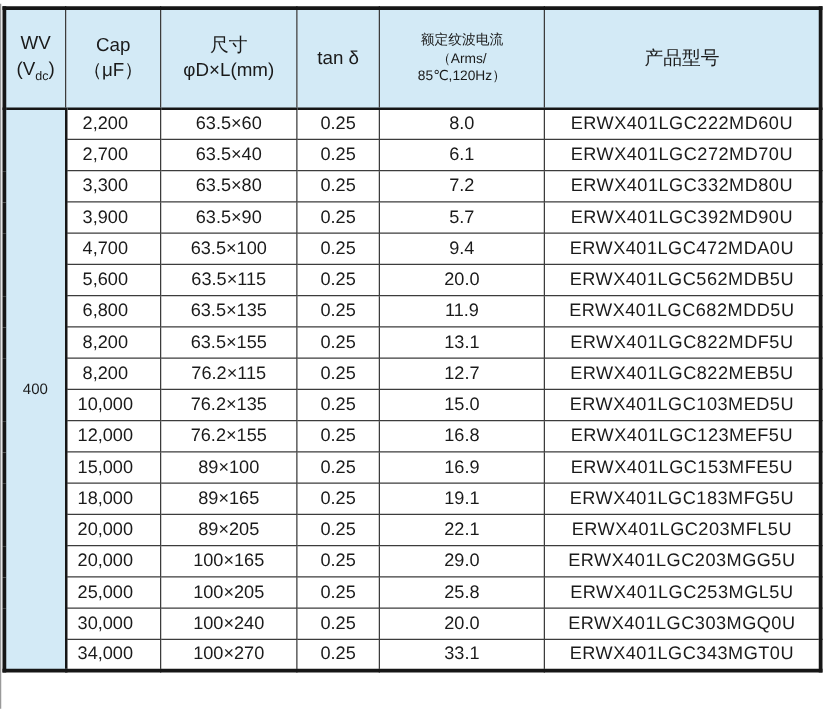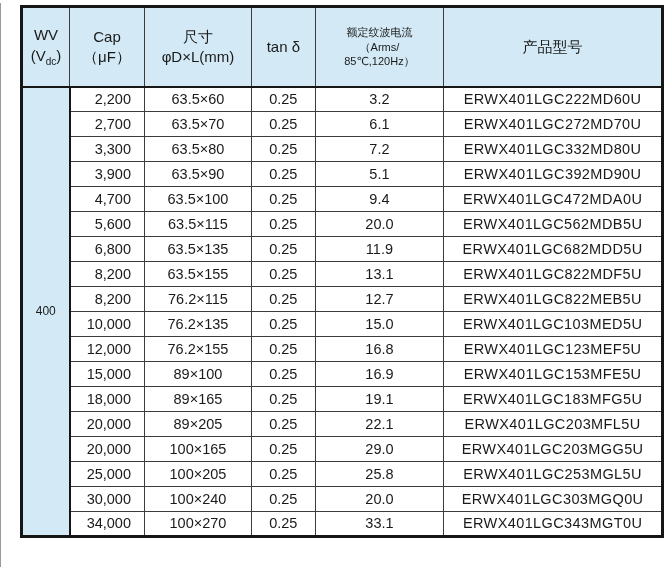--- a/index.html
+++ b/index.html
@@ -10,21 +10,21 @@
     color: var(--text, #1a1a1a);
     overflow: hidden;
     position: relative;
   }
   .page-edge-line {
     position: absolute; left: 0; top: 3px;
     width: 1px; height: 564px;
     background: #9a9a9a;
   }
   table.spec-table {
-    position: absolute; left: 20px; top: 5px;
+    position: absolute; left: 2px; top: 5px;
     border-collapse: collapse;
     table-layout: fixed;
     border: 3px solid var(--border-dark, #161616);
   }
   th, td {
     border: 1.5px solid var(--border-inner, #3c3c3c);
     text-align: center;
     vertical-align: middle;
   }
   thead th {
@@ -42,21 +42,21 @@
     height: 25px;
     font-size: 14.5px;
     line-height: 1;
     background: #ffffff;
   }
   td.wv-cell {
     background: var(--header-bg, #d3eaf6);
     border-right: 2.5px solid var(--border-dark, #161616);
     font-size: 12px;
   }
-  td.cap-cell { text-align: right; padding-right: 13px; }
+  td.cap-cell { padding-right: 13px; }
   td.part-cell { letter-spacing: 0.4px; }
 </style>
 </head>
 <body>
 
 <div class="page-edge-line"></div>
 
 <table class="spec-table">
   <colgroup>
     <col style="width:49px">
@@ -88,45 +88,45 @@
       </th>
       <th>产品型号</th>
     </tr>
   </thead>
   <tbody>
   <tr>
     <td class="wv-cell" rowspan="18">400</td>
         <td class="cap-cell">2,200</td>
     <td class="size-cell">63.5×60</td>
     <td class="tand-cell">0.25</td>
-    <td class="ripple-cell">3.2</td>
+    <td class="ripple-cell">8.0</td>
     <td class="part-cell">ERWX401LGC222MD60U</td>
   </tr>
 
   <tr>
     <td class="cap-cell">2,700</td>
-    <td class="size-cell">63.5×70</td>
+    <td class="size-cell">63.5×40</td>
     <td class="tand-cell">0.25</td>
     <td class="ripple-cell">6.1</td>
     <td class="part-cell">ERWX401LGC272MD70U</td>
   </tr>
 
   <tr>
     <td class="cap-cell">3,300</td>
     <td class="size-cell">63.5×80</td>
     <td class="tand-cell">0.25</td>
     <td class="ripple-cell">7.2</td>
     <td class="part-cell">ERWX401LGC332MD80U</td>
   </tr>
 
   <tr>
     <td class="cap-cell">3,900</td>
     <td class="size-cell">63.5×90</td>
     <td class="tand-cell">0.25</td>
-    <td class="ripple-cell">5.1</td>
+    <td class="ripple-cell">5.7</td>
     <td class="part-cell">ERWX401LGC392MD90U</td>
   </tr>
 
   <tr>
     <td class="cap-cell">4,700</td>
     <td class="size-cell">63.5×100</td>
     <td class="tand-cell">0.25</td>
     <td class="ripple-cell">9.4</td>
     <td class="part-cell">ERWX401LGC472MDA0U</td>
   </tr>

